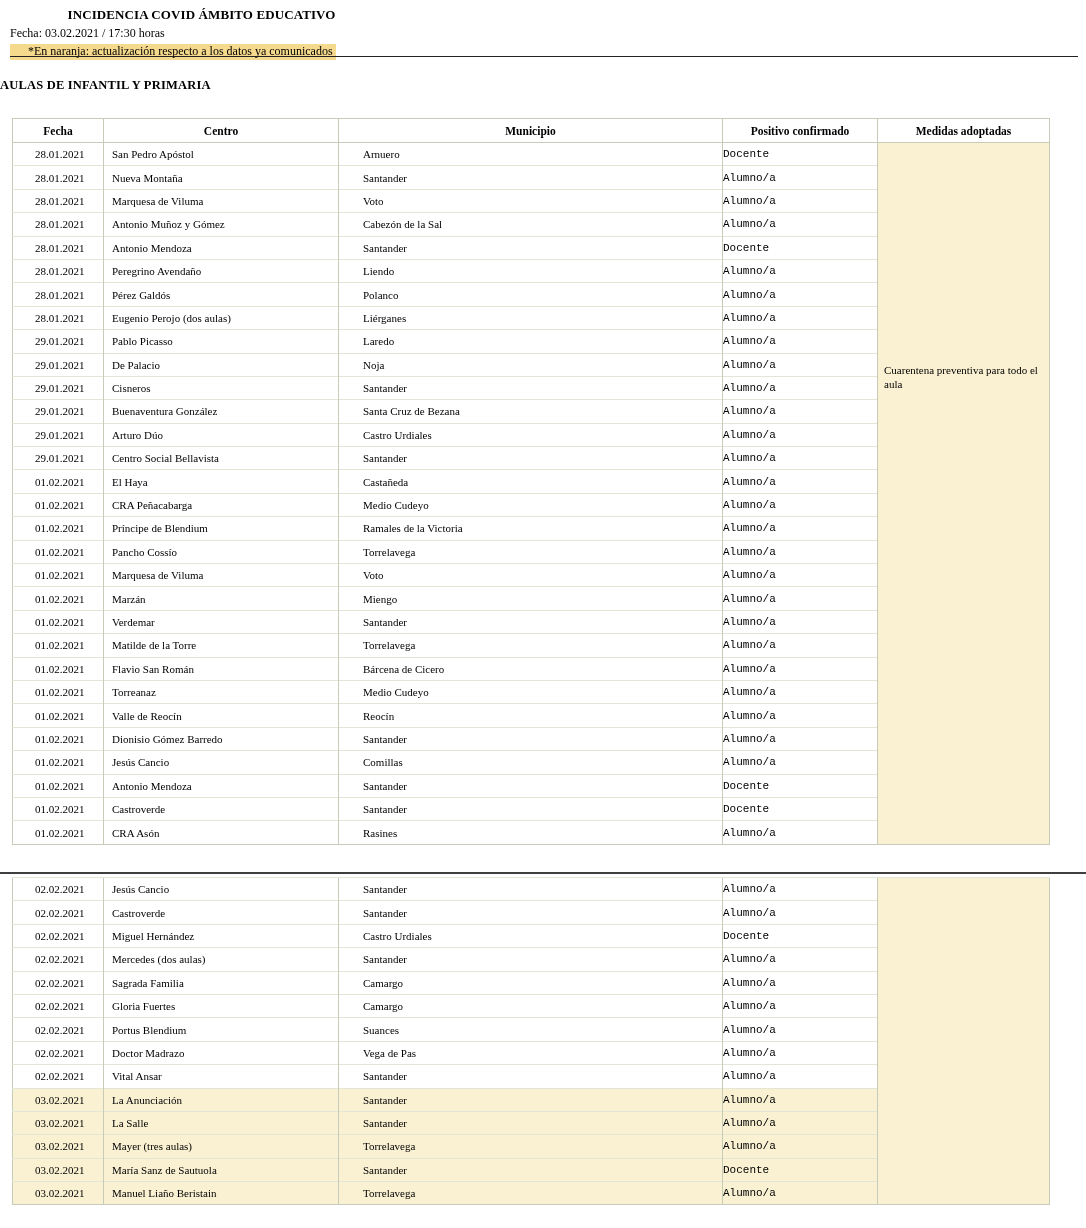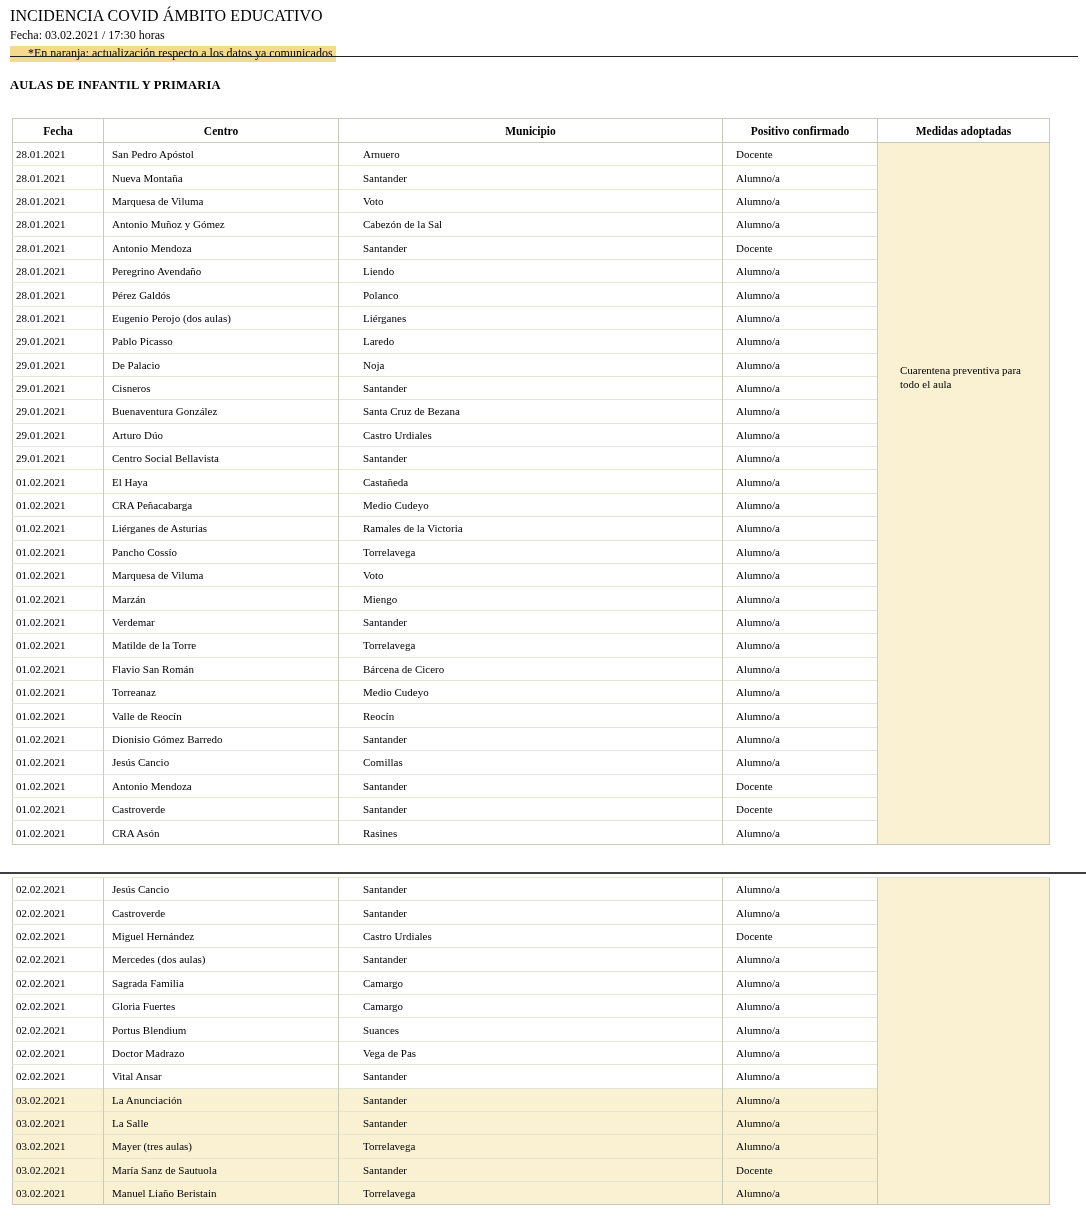--- a/index.html
+++ b/index.html
@@ -10,25 +10,25 @@
     --divider:#3f3f3f;
     --ink:#000;
   }
   *{margin:0;padding:0;box-sizing:border-box;}
   html,body{background:#fff;}
   body{
     width:1086px;height:1228px;position:relative;overflow:hidden;
     font-family:"Liberation Serif","DejaVu Serif",serif;color:var(--ink);
   }
   .doc-header{position:absolute;left:10px;top:7px;}
-  .doc-title{font-size:16px;font-weight:normal;letter-spacing:.1px;}
+  .doc-title{font-size:13px;font-weight:bold;letter-spacing:.1px;text-align:right;}
   .doc-date{font-size:12px;margin-top:3px;}
   .legend-note{display:inline-block;font-size:12px;margin-top:3px;background:var(--legend-bg);padding:0 3px 1px 18px;}
   .legend-rule{position:absolute;left:10px;top:56px;width:1068px;height:0;border-top:1.6px solid #222;}
-  .section-title{position:absolute;left:10px;top:78px;font-size:12.5px;font-weight:bold;letter-spacing:.2px;}
+  .section-title{position:absolute;left:0;top:78px;font-size:12.5px;font-weight:bold;letter-spacing:.2px;}
 
   table.covid{
     position:absolute;left:12px;table-layout:fixed;border-collapse:collapse;
     width:1037px;font-size:11px;
     border:1px solid var(--v-line);
   }
   #table-part1{top:118px;}
   #table-part2{top:877px;}
   col.c1{width:91px;}col.c2{width:235px;}col.c3{width:384px;}col.c4{width:155px;}col.c5{width:172px;}
   th{
@@ -36,27 +36,27 @@
     border-left:1px solid var(--v-line);border-bottom:1px solid var(--v-line);
     background:#fff;
   }
   td{
     height:23.4px;vertical-align:middle;overflow:hidden;white-space:nowrap;
     border-left:1px solid var(--v-line);border-top:1px solid var(--h-line);
     background:#fff;
   }
   thead tr th:first-child{border-left:none;}
   tbody tr td:first-child{border-left:none;}
-  td.c-fecha{padding-left:3px;margin-top:12px;}
+  td.c-fecha{padding-left:22px;margin-top:12px;}
   td.c-centro{padding-left:8px;}
   td.c-municipio{padding-left:24px;}
-  td.c-positivo{padding-left:13px;}
+  td.c-positivo{padding-left:0;font-family:Liberation Mono, monospace;}
   td.c-medidas{
     background:var(--cream);vertical-align:top;white-space:normal;
-    padding:220px 10px 0 22px;line-height:1.3;font-size:11px;
+    padding:220px 10px 0 6px;line-height:1.3;font-size:11px;
     border-left:1px solid var(--v-line);
   }
   #table-part2 td.c-medidas{padding-top:0;}
   tr.hl td{background:var(--cream);}
   .page-divider{position:absolute;left:0;top:872px;width:1086px;height:2.4px;background:var(--divider);}
 </style>
 </head>
 <body>
 
 <div class="doc-header">
@@ -178,21 +178,21 @@
         <td class="c-positivo">Alumno/a</td>
       </tr>
       <tr>
         <td class="c-fecha">01.02.2021</td>
         <td class="c-centro">CRA Peñacabarga</td>
         <td class="c-municipio">Medio Cudeyo</td>
         <td class="c-positivo">Alumno/a</td>
       </tr>
       <tr>
         <td class="c-fecha">01.02.2021</td>
-        <td class="c-centro">Liérganes de Asturias</td>
+        <td class="c-centro">Príncipe de Blendium</td>
         <td class="c-municipio">Ramales de la Victoria</td>
         <td class="c-positivo">Alumno/a</td>
       </tr>
       <tr>
         <td class="c-fecha">01.02.2021</td>
         <td class="c-centro">Pancho Cossío</td>
         <td class="c-municipio">Torrelavega</td>
         <td class="c-positivo">Alumno/a</td>
       </tr>
       <tr>

